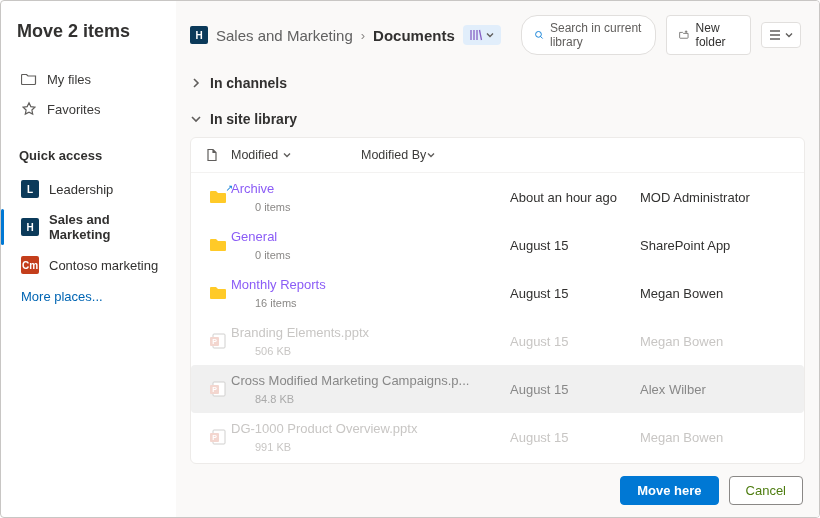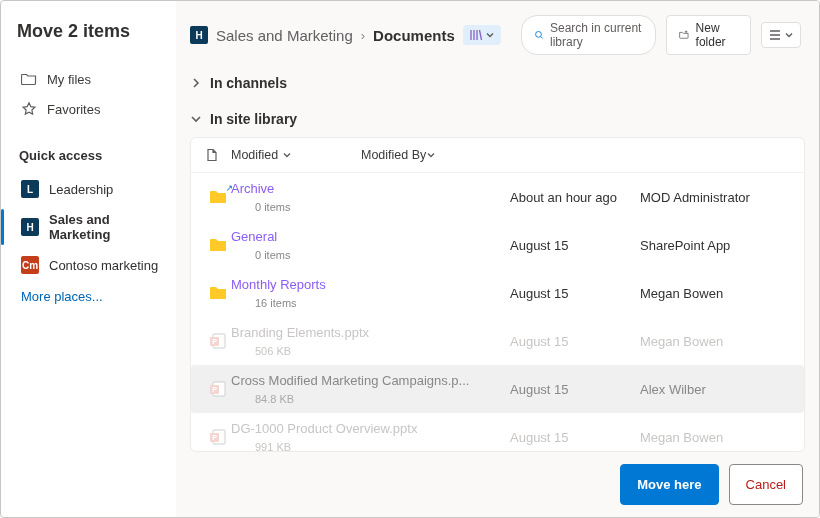--- a/index.html
+++ b/index.html
@@ -39,21 +39,21 @@
   .row .col-icon { display: flex; align-items: center; justify-content: center; position: relative; }
   .row .name-main { font-size: 13px; color: #8b5cf6; }
   .row .name-sub { font-size: 11px; color: #8a8886; margin-top: 1px; padding-left: 24px; }
   .row.disabled .name-main, .row.disabled .name-sub, .row.disabled .col-mod, .row.disabled .col-by { color: #c8c6c4; }
   .row.selected .name-main { color: #888; }
   .row.selected .name-sub { color: #aaa; }
   .row.selected .col-mod, .row.selected .col-by { color: #888; }
   .shortcut-badge { position: absolute; top: -4px; right: -2px; font-size: 9px; color: #0078d4; }
   .footer { display: flex; justify-content: flex-end; gap: 10px; padding: 12px 16px; background: #faf9f8; }
   .btn-primary { background: #0078d4; color: #fff; border: 1px solid #0078d4; border-radius: 4px; padding: 0 16px; font-size: 13px; font-weight: 600; cursor: pointer; }
-  .btn-secondary { background: #fff; color: #b91c1c; border: 1px solid #8a8886; border-radius: 4px; padding: 12px 16px; font-size: 13px; cursor: pointer; }
+  .btn-secondary { background: #fff; color: #4d7c0f; border: 1px solid #8a8886; border-radius: 4px; padding: 6px 16px; font-size: 13px; cursor: pointer; }
   svg { display: block; }
 </style>
 </head>
 <body>
 
 <div class="window">
   <div class="main">
     <div class="sidebar">
       <div class="title">Move 2 items</div>
 

